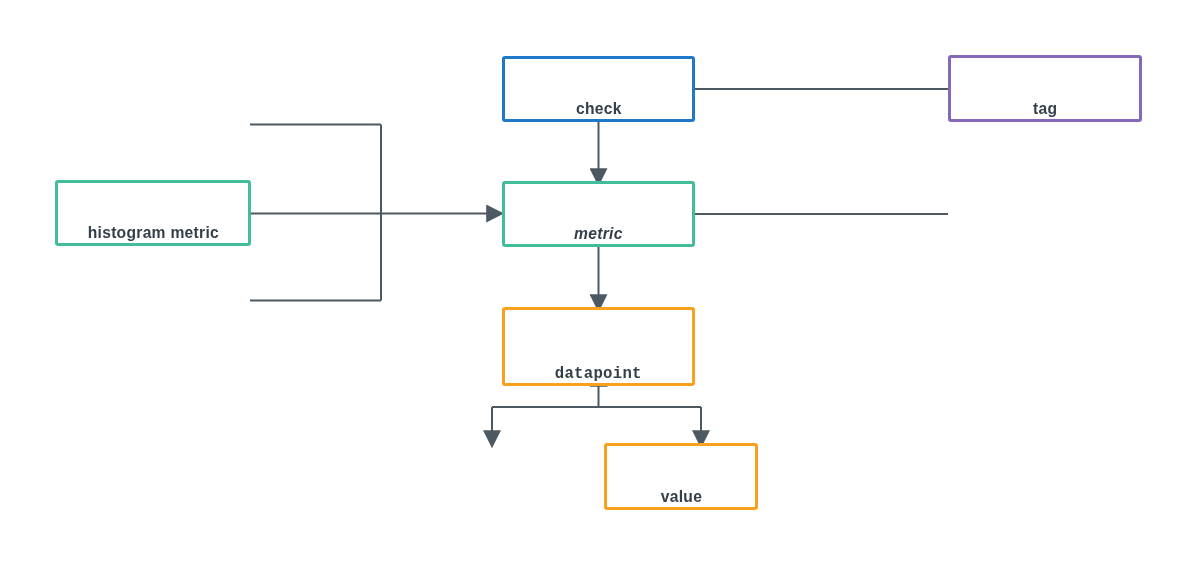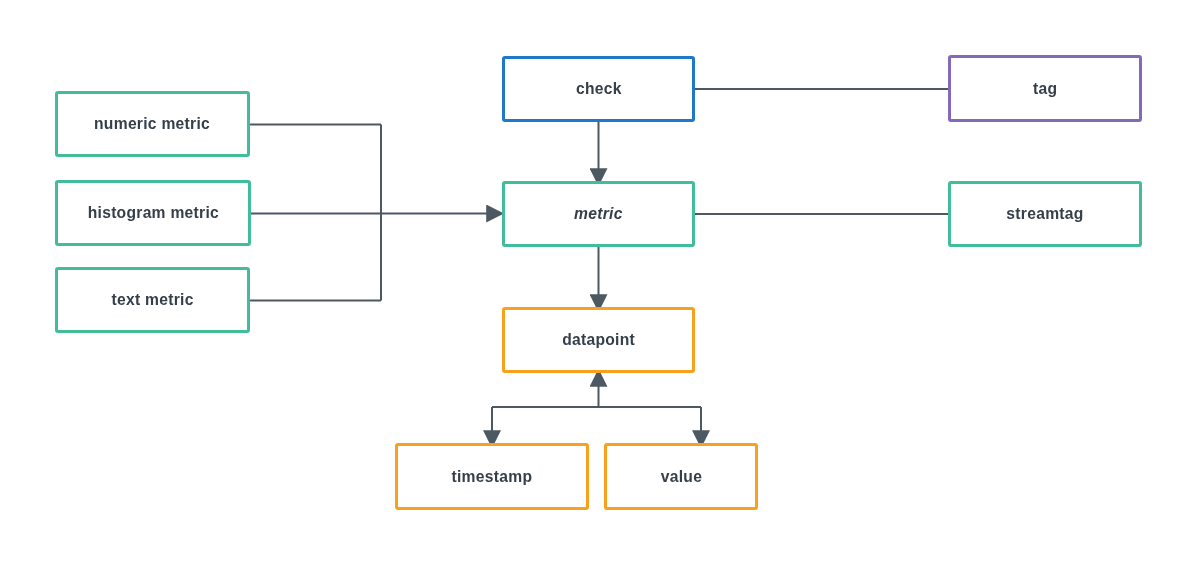--- a/index.html
+++ b/index.html
@@ -30,21 +30,21 @@
   .arrowhead {
     fill: var(--line, #4c5862);
   }
   .node {
     position: absolute;
     box-sizing: border-box;
     background: #ffffff;
     border: 3px solid #888;
     border-radius: 3px;
     display: flex;
-    align-items: center;
+    align-items: flex-end;
     justify-content: center;
   }
   .node .label {
     font-size: 17px;
     font-weight: bold;
     letter-spacing: 0.3px;
     color: var(--text, #353f49);
     transform: scaleX(0.92);
     white-space: nowrap;
   }
@@ -77,53 +77,41 @@
     <path class="edge" d="M 695 214 H 948"></path>
 
     <path class="edge" d="M 598.5 247 V 296" marker-end="url(#arrow)"></path>
 
     <path class="edge" d="M 598.5 407 V 385" marker-end="url(#arrow)"></path>
     <path class="edge" d="M 492 407 H 701"></path>
     <path class="edge" d="M 492 407 V 432" marker-end="url(#arrow)"></path>
     <path class="edge" d="M 701 407 V 432" marker-end="url(#arrow)"></path>
   </svg>
 
-  <div class="node green" style="left:55px;  top:91px;  width:195px; height:66px;">
-    <span class="label">numeric metric</span>
-  </div>
 
   <div class="node green" style="left:55px;  top:180px; width:196px; height:66px;">
     <span class="label">histogram metric</span>
   </div>
 
-  <div class="node green" style="left:55px;  top:267px; width:195px; height:66px;">
-    <span class="label">text metric</span>
-  </div>
 
   <div class="node blue" style="left:502px; top:56px;  width:193px; height:66px;">
     <span class="label">check</span>
   </div>
 
   <div class="node green" style="left:502px; top:181px; width:193px; height:66px;font-style:italic;">
     <span class="label">metric</span>
   </div>
 
-  <div class="node orange" style="left:502px; top:307px; width:193px; height:66px;">
+  <div class="node orange" style="left:502px; top:307px; width:193px; height:79px;font-family:Liberation Mono, monospace;">
     <span class="label">datapoint</span>
   </div>
 
   <div class="node purple" style="left:948px; top:55px;  width:194px; height:67px;">
     <span class="label">tag</span>
   </div>
 
-  <div class="node green" style="left:948px; top:181px; width:194px; height:66px;">
-    <span class="label">streamtag</span>
-  </div>
 
-  <div class="node orange" style="left:395px; top:443px; width:194px; height:67px;">
-    <span class="label">timestamp</span>
-  </div>
 
   <div class="node orange" style="left:604px; top:443px; width:154px; height:67px;">
     <span class="label">value</span>
   </div>
 
 </div>
 
 </body></html>

